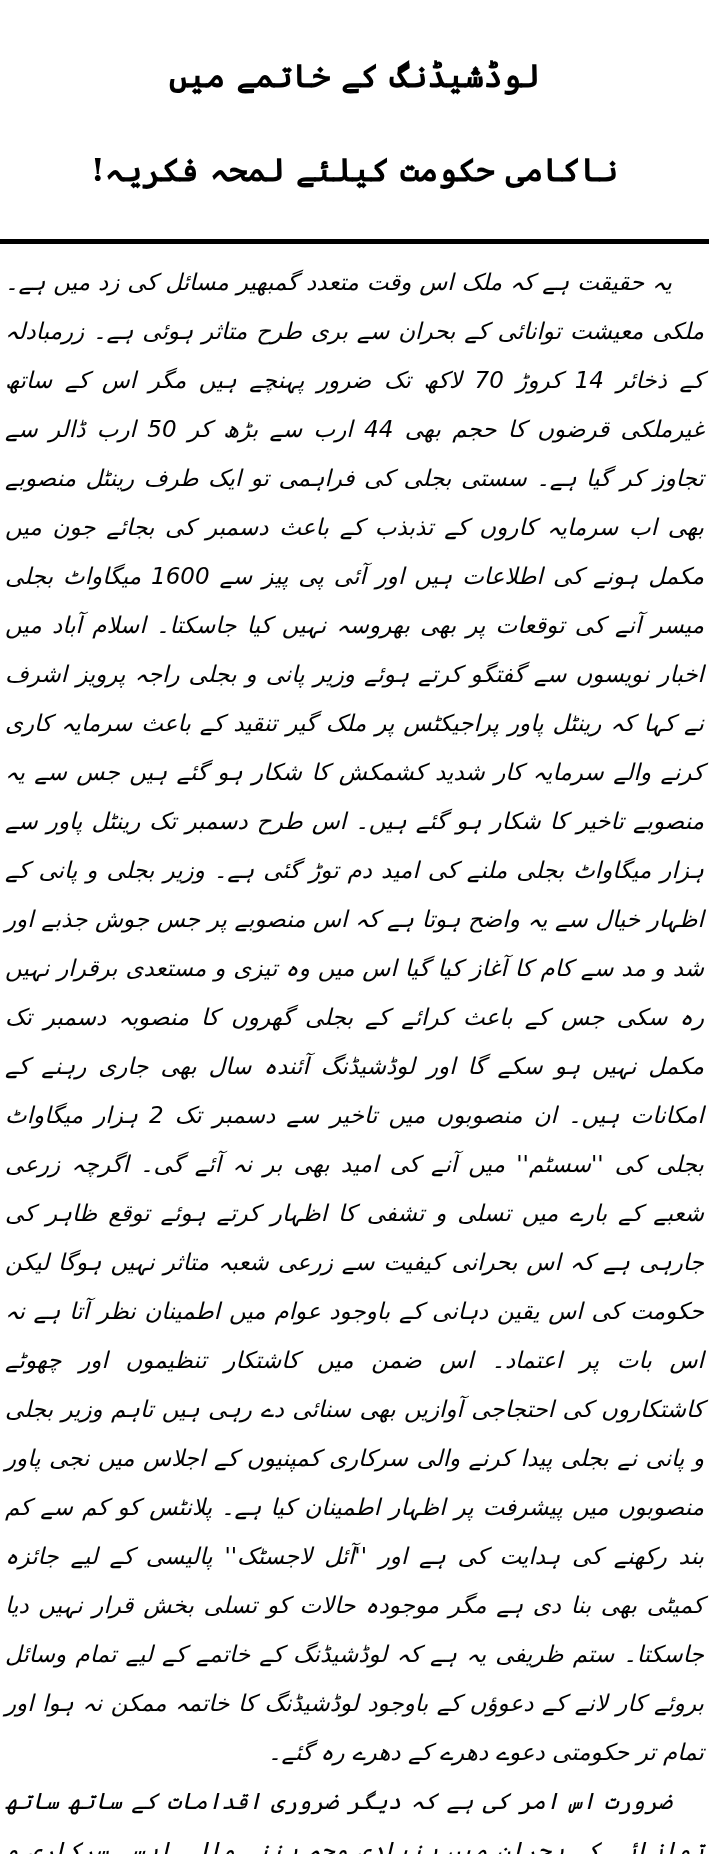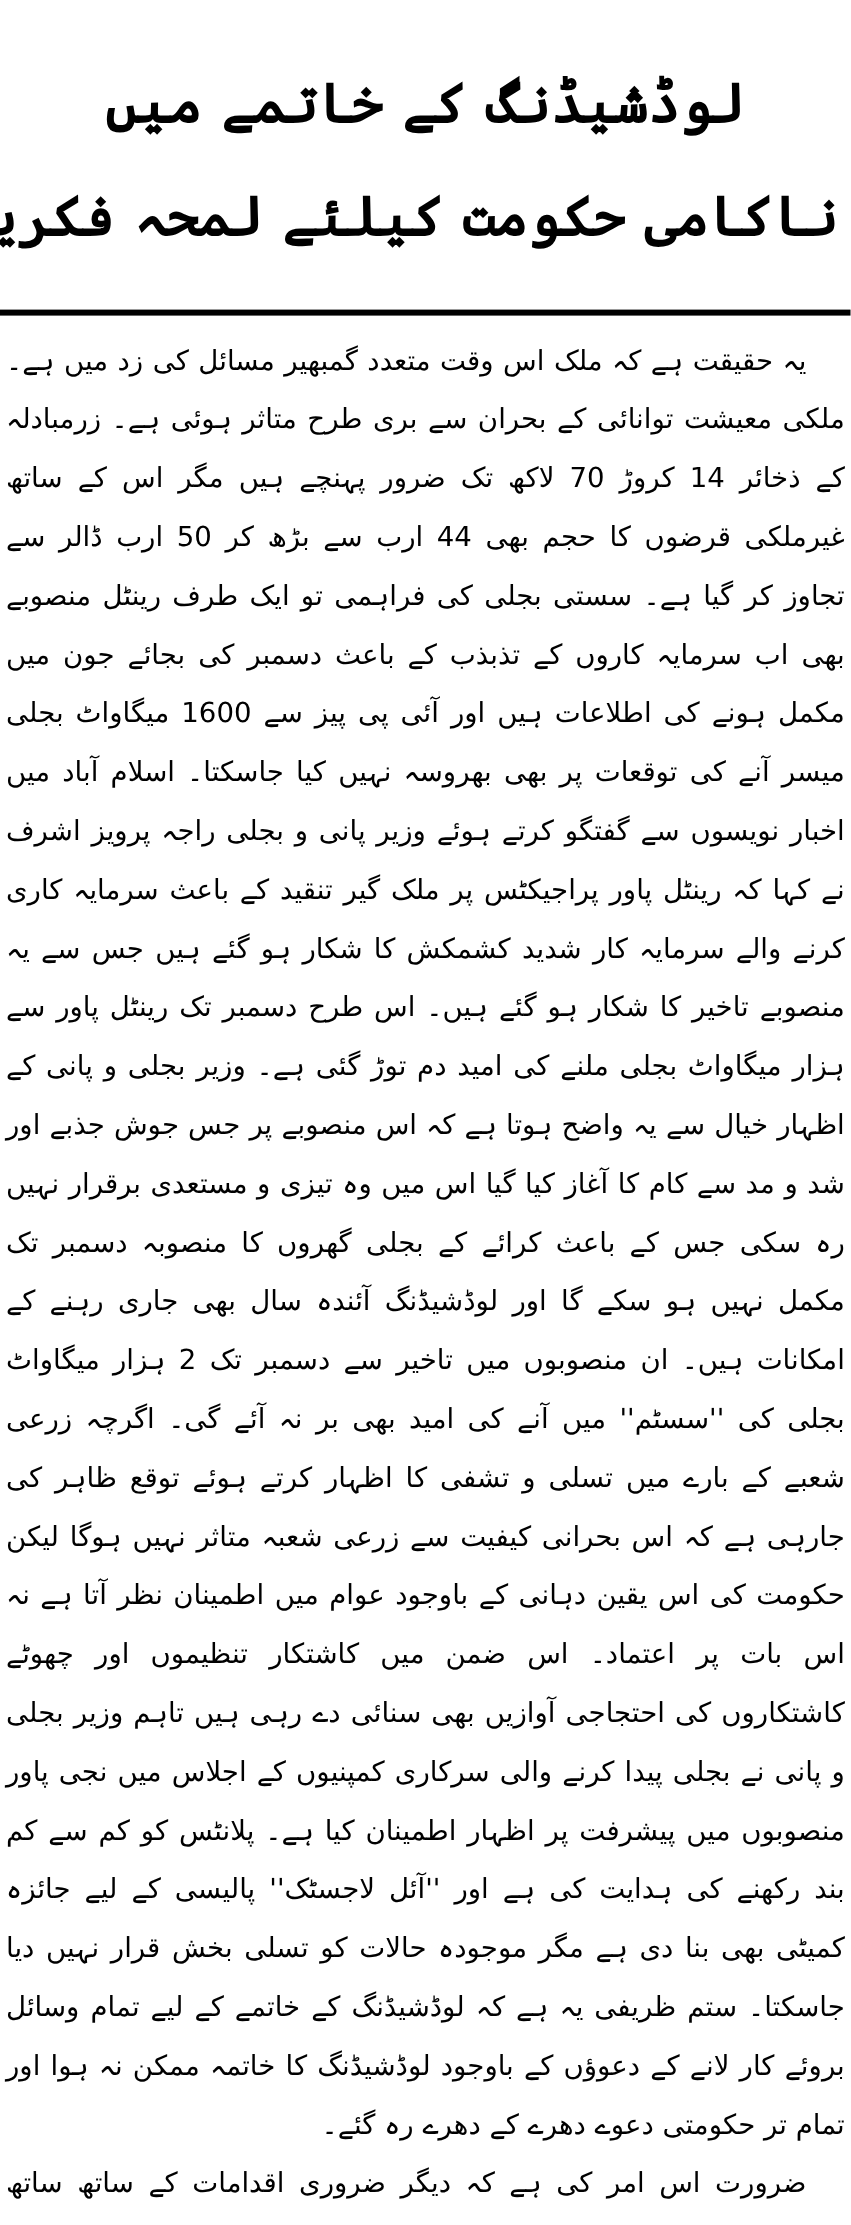--- a/index.html
+++ b/index.html
@@ -16,21 +16,21 @@
     color: #000000;
     overflow: hidden;
     font-family: "DejaVu Sans", sans-serif;
   }
   .headline {
     direction: rtl;
     text-align: center;
     padding: 8px 10px 0 10px;
     font-family: "DejaVu Serif", serif;
     font-weight: bold;
-    font-size: 46px;
+    font-size: 32px;
     line-height: 94px;
     color: #000000;
   }
   .headline .hl-line {
     display: block;
     white-space: nowrap;
   }
   .headline-divider {
     width: 709px;
     height: 5px;
@@ -42,20 +42,21 @@
     direction: rtl;
     padding: 14px 5px 0 5px;
     font-size: 23px;
     line-height: 49px;
     text-align: justify;
     color: #000000;
   }
   .article-body p {
     margin: 0;
     text-indent: 32px;
+    font-style: italic;
   }
 </style>
 </head>
 <body>
 
 <div class="page" lang="ur">
 
   <h1 class="headline" dir="rtl">
     <span class="hl-line">لوڈشیڈنگ کے خاتمے میں</span>
     <span class="hl-line">ناکامی حکومت کیلئے لمحہ فکریہ!</span>

